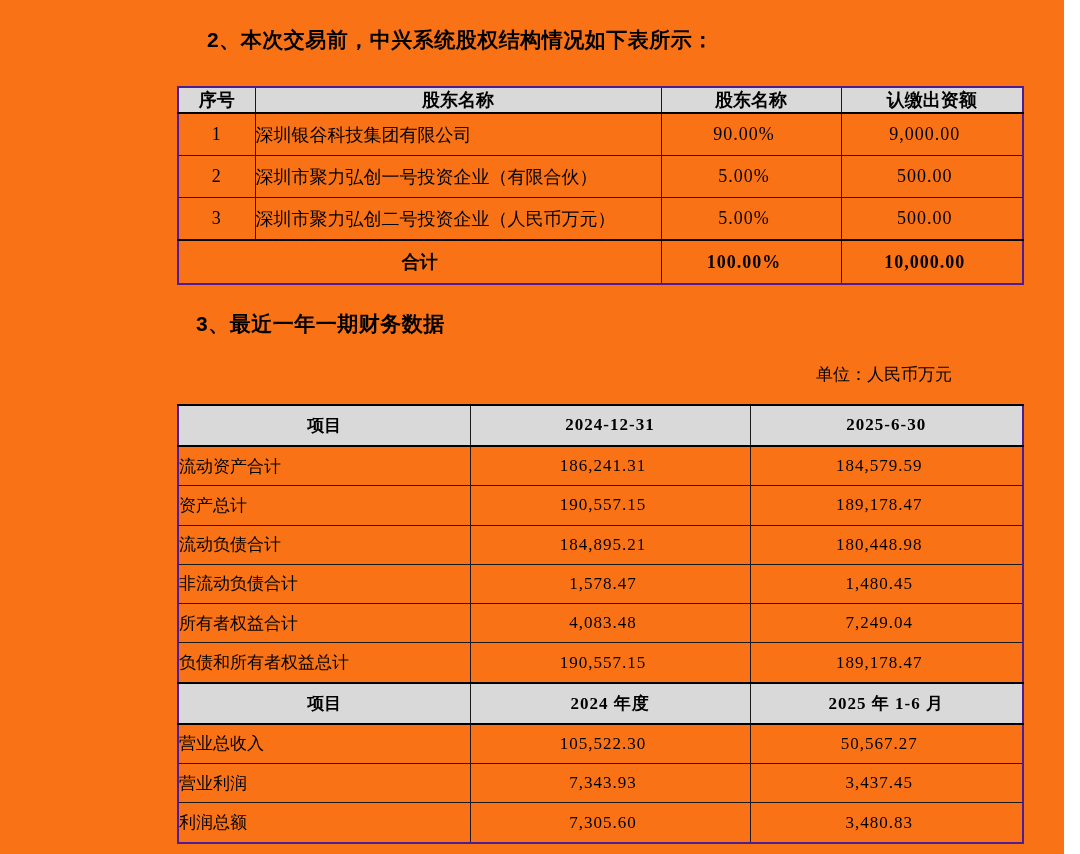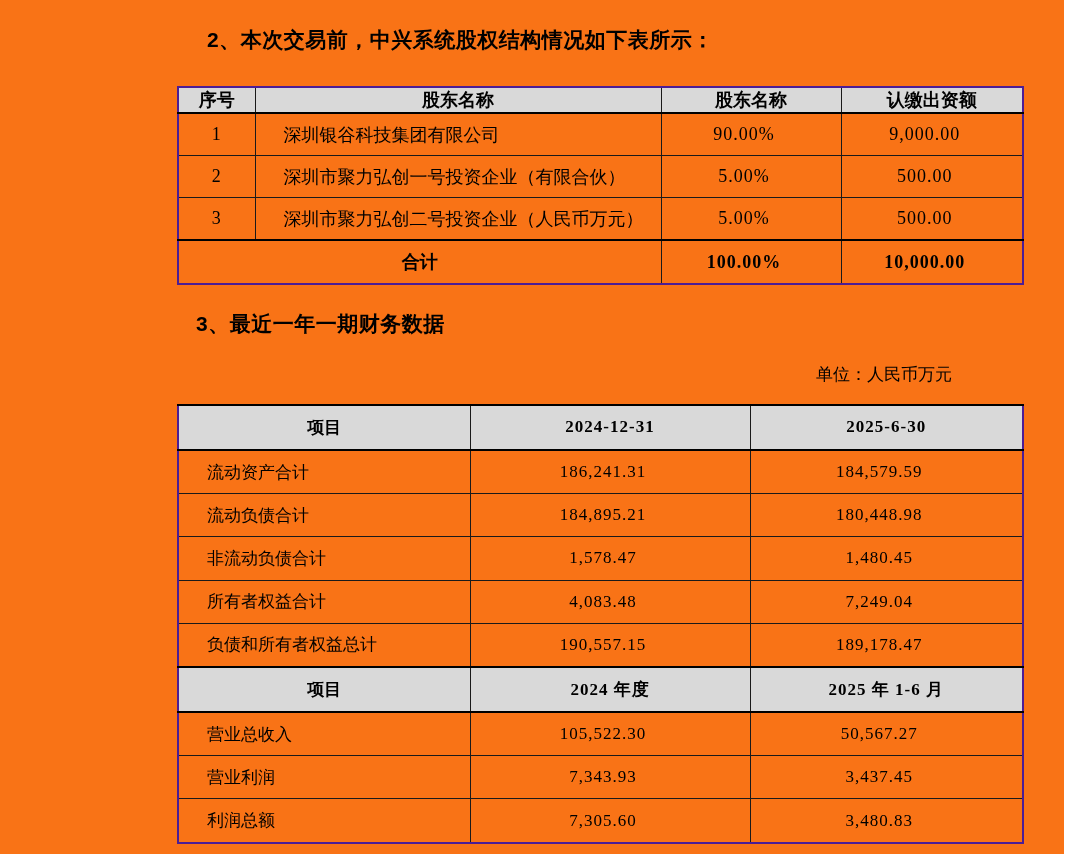--- a/index.html
+++ b/index.html
@@ -58,21 +58,21 @@
     background: #d9d9d9;
     font-weight: 700;
     text-align: center;
   }
   #equity-table thead th { border-bottom: 2px solid #000; }
   #financial-table tr.hrow td {
     border-top: 2px solid #000;
     border-bottom: 2px solid #000;
   }
   .c { text-align: center; }
-  .l { text-align: left; padding-left: 28px; }
+  .l { text-align: left; padding-left: 0; }
   .r { text-align: center; padding-right: 14px; }
   .b { font-weight: 700; }
   .num { letter-spacing: 1px; }
   #equity-table tr.total-row td { border-top: 2px solid #000; }
 </style>
 </head>
 <body>
 
 <div class="page">
 
@@ -135,20 +135,25 @@
         <td class="hdr">项目</td>
         <td class="hdr num">2024-12-31</td>
         <td class="hdr num">2025-6-30</td>
       </tr>
       <tr>
         <td class="l">流动资产合计</td>
         <td class="r num">186,241.31</td>
         <td class="r num">184,579.59</td>
       </tr>
       <tr>
+        <td class="l">资产总计</td>
+        <td class="r num">190,557.15</td>
+        <td class="r num">189,178.47</td>
+      </tr>
+      <tr>
         <td class="l">流动负债合计</td>
         <td class="r num">184,895.21</td>
         <td class="r num">180,448.98</td>
       </tr>
       <tr>
         <td class="l">非流动负债合计</td>
         <td class="r num">1,578.47</td>
         <td class="r num">1,480.45</td>
       </tr>
       <tr>

